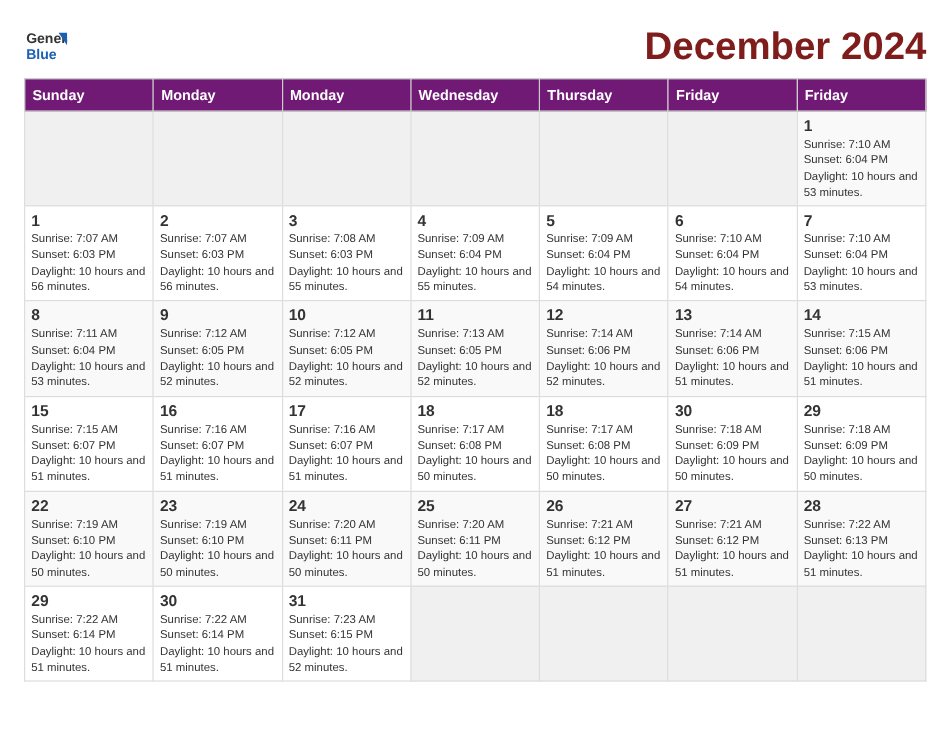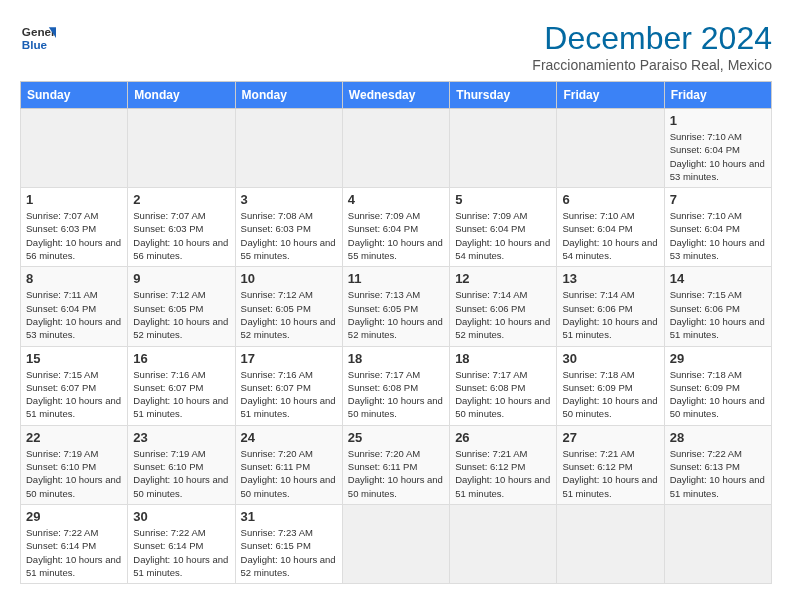--- a/index.html
+++ b/index.html
@@ -23,34 +23,34 @@
     }
     .logo-icon {
       width: 36px;
       height: 36px;
     }
     .title-area {
       text-align: right;
     }
     .month-title {
       font-size: 32px;
-      font-weight: normal;
-      color: #0369a1;
+      font-weight: bold;
+      color: #7f1d1d;
     }
     .subtitle {
       font-size: 14px;
       color: #555;
     }
     table {
       width: 100%;
       border-collapse: collapse;
       font-size: 10px;
     }
     thead tr th {
-      background-color: #3b82f6;
+      background-color: #701a75;
       color: #fff;
       text-align: left;
       padding: 6px 6px;
       font-size: 12px;
       font-weight: bold;
       border: 1px solid #ccc;
     }
     tbody tr td {
       vertical-align: top;
       padding: 4px 5px;
@@ -87,21 +87,20 @@
 <div class="header-area">
   <div class="logo">
     <svg class="logo-icon" viewBox="0 0 40 40">
       <text x="2" y="18" font-size="13" font-weight="bold" fill="#333">General</text>
       <text x="2" y="32" font-size="13" font-weight="bold" fill="#1a5fb4">Blue</text>
       <polygon points="32,8 40,8 40,20" fill="#1a5fb4"></polygon>
     </svg>
   </div>
   <div class="title-area">
     <div class="month-title">December 2024</div>
-    <div class="subtitle">Fraccionamiento Paraiso Real, Mexico</div>
   </div>
 </div>
 
 <table>
   <thead>
     <tr>
     <th>Sunday</th>
         <th>Monday</th>
         <th>Monday</th>
         <th>Wednesday</th>

